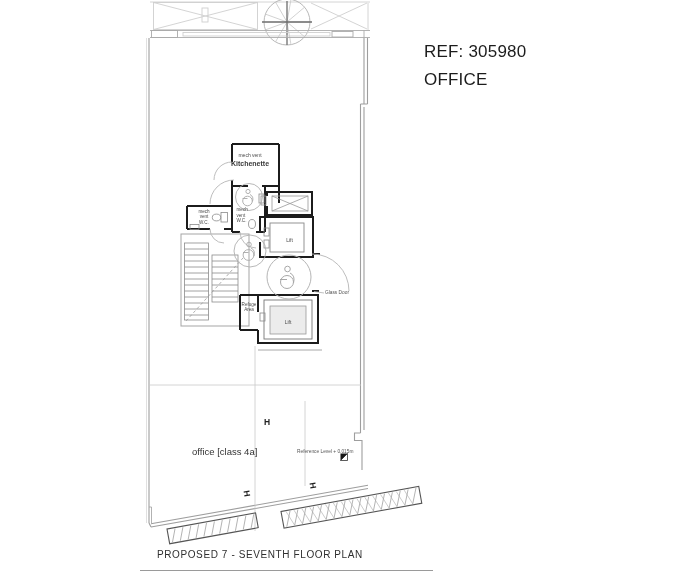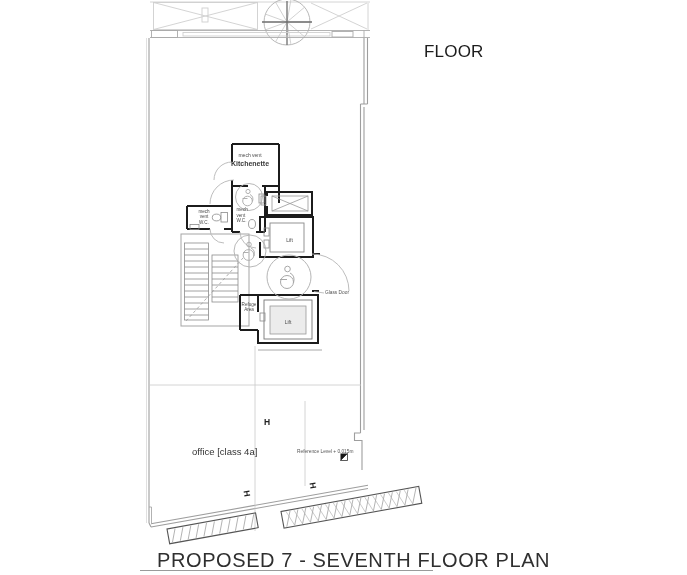--- a/index.html
+++ b/index.html
@@ -7,21 +7,21 @@
     position:relative;width:687px;height:575px;background:#ffffff;
     font-family:"Liberation Sans",sans-serif;overflow:hidden;
   }
   .plan-svg{position:absolute;left:0;top:0;}
   .info{
     position:absolute;left:424px;top:38px;
     font-size:17px;line-height:28px;color:#1c1c1c;letter-spacing:0.2px;
   }
   .caption{
     position:absolute;left:157px;top:549px;
-    font-size:20px;color:#2f2f2f;letter-spacing:0.6px;
+    font-size:10px;color:#2f2f2f;letter-spacing:0.6px;
   }
   .caption-rule{
     position:absolute;left:140px;top:570px;width:293px;height:1px;background:#9a9a9a;
   }
   
   text{font-family:"Liberation Sans",sans-serif;fill:#4a4a4a;}
   .t-tiny{font-size:4.6px;text-anchor:middle;}
   .t-tiny-l{font-size:4.6px;text-anchor:start;}
   .t-vent{font-size:5px;text-anchor:middle;}
   .t-kitch{font-size:7px;font-weight:600;text-anchor:middle;fill:#3a3a3a;}
@@ -197,19 +197,20 @@
 
     <text class="t-office" x="192" y="454.5">office [class 4a]</text>
     <text class="t-note" x="297" y="452.5">Reference Level + 0.015m</text>
 
     <text class="t-h" x="267" y="425">H</text>
     <text class="t-h" x="244" y="494" transform="rotate(80 244 494)">H</text>
     <text class="t-h" x="310" y="486" transform="rotate(80 310 486)">H</text>
   </svg>
 
   <div class="info">
-    <div>FLOOR</div>
+    <div>REF: 305980</div>
+    <div>OFFICE</div>
   </div>
 
   <div class="caption">PROPOSED 7 - SEVENTH FLOOR PLAN</div>
   <div class="caption-rule"></div>
 
 </div>
 
 </body></html>

